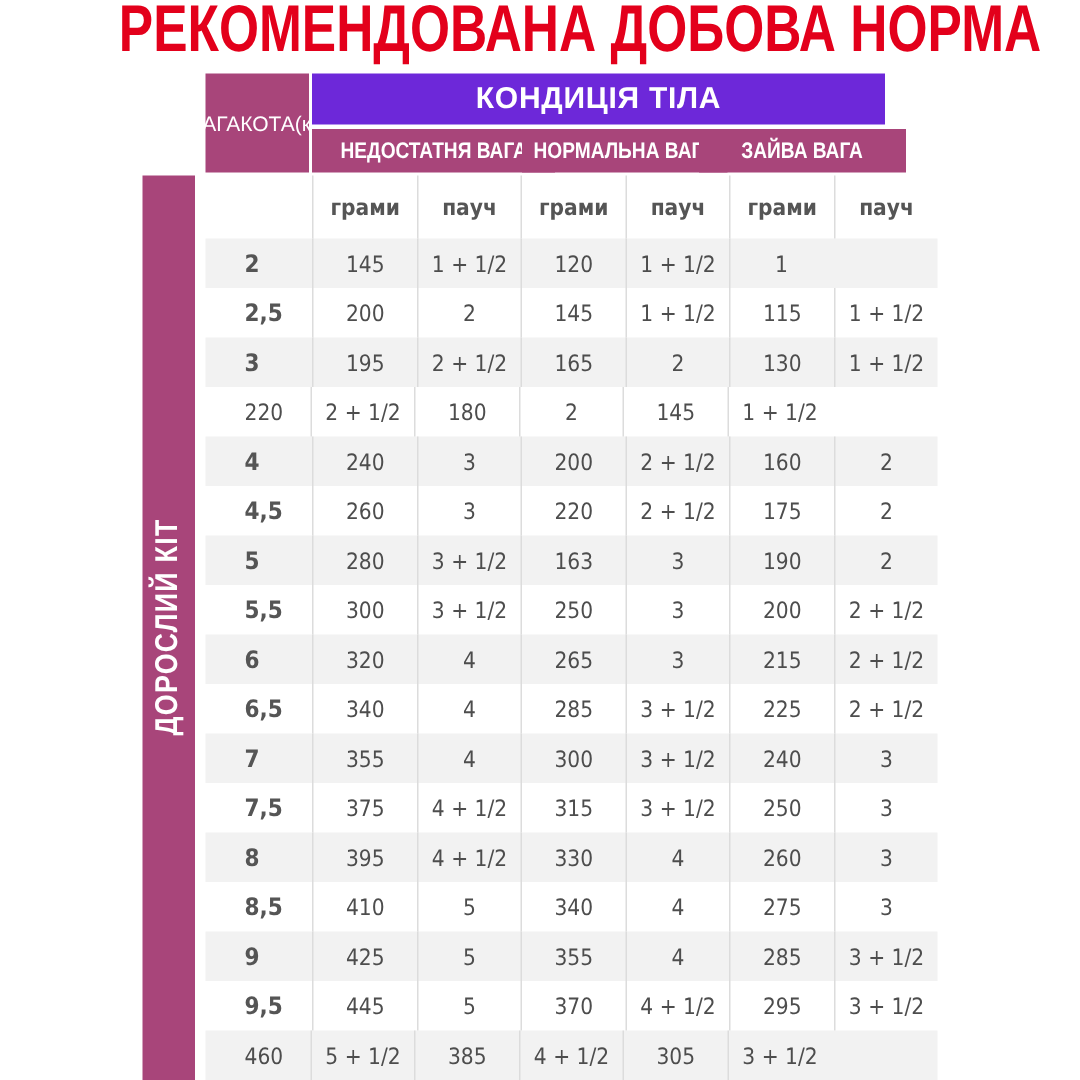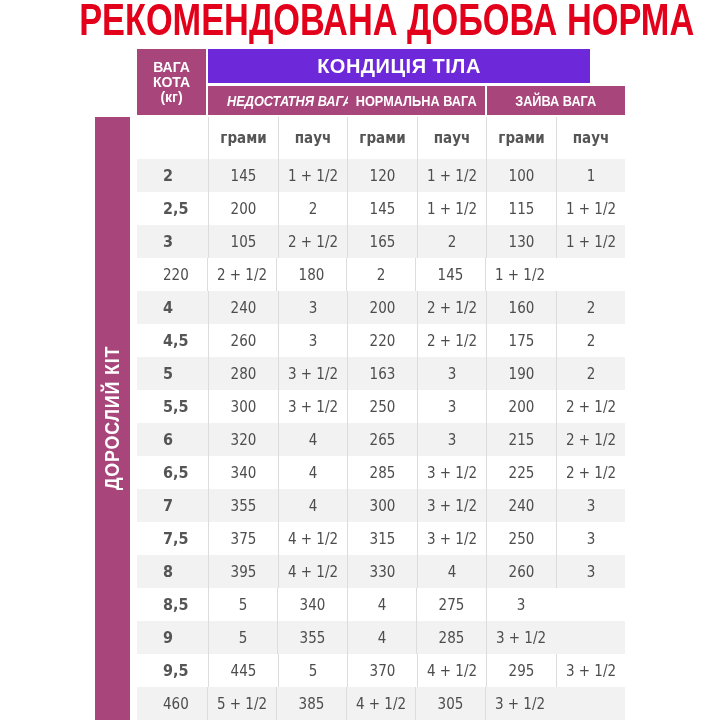--- a/index.html
+++ b/index.html
@@ -7,22 +7,22 @@
            font-family:"DejaVu Sans Condensed","DejaVu Sans","Liberation Sans",sans-serif; }
     .title { position:absolute; left:0; top:0; width:720px; text-align:center;
              color:#e3001b; font-family:"Liberation Sans",sans-serif; font-weight:bold;
              font-size:44px; line-height:40px; letter-spacing:0px; transform:scaleX(0.78);
              transform-origin:center top; white-space:nowrap; }
     .side-bar { position:absolute; left:95px; top:117px; width:35px; height:603px; background:#a8457a; }
     .side-label { position:absolute; left:112px; top:418px; color:#fff; font-family:"Liberation Sans",sans-serif;
                   font-weight:bold; font-size:21px; white-space:nowrap;
                   transform:translate(-50%,-50%) rotate(-90deg) scaleX(0.85); letter-spacing:1px; }
     .hdr-weight { position:absolute; left:137px; top:49px; width:69px; height:66px; background:#a8457a;
-                  color:#fff; font-family:"Liberation Sans",sans-serif; font-weight:bold; font-size:14px;
-                  line-height:15px; display:flex; flex-direction:column; align-items:center; justify-content:center; }
+                  color:#fff; font-family:"Liberation Sans",sans-serif; font-weight:normal; font-size:14px;
+                  line-height:15px; display:flex; flex-direction:row; align-items:center; justify-content:center; }
     .hdr-cond { position:absolute; left:208px; top:49px; width:382px; height:34px; background:#6d28d9;
                 color:#fff; font-family:"Liberation Sans",sans-serif; font-weight:bold; font-size:20px;
                 display:flex; align-items:center; justify-content:center; letter-spacing:0.5px; }
     .hdr-sub { position:absolute; top:86px; height:29px; background:#a8457a; color:#fff;
                font-family:"Liberation Sans",sans-serif; font-weight:bold; font-size:15px;
                display:flex; align-items:center; justify-content:center; white-space:nowrap; }
     .hdr-sub span { display:inline-block; transform:scaleX(0.85); }
     .grid { position:absolute; left:137px; top:117px; width:488px; }
     .row { display:flex; height:33px; }
     .row.alt { background:#f2f2f2; }
@@ -44,62 +44,61 @@
 <div class="side-label">ДОРОСЛИЙ КІТ</div>
 
 <div class="hdr-weight">
   <div>ВАГА</div>
   <div>КОТА</div>
   <div>(кг)</div>
 </div>
 
 <div class="hdr-cond">КОНДИЦІЯ ТІЛА</div>
 
-<div class="hdr-sub" style="left:208px;width:162px;font-style:italic;">
+<div class="hdr-sub" style="left:208px;width:162px;">
     <span>НЕДОСТАТНЯ ВАГА</span>
   </div>
 <div class="hdr-sub" style="left:348px;width:137px;">
     <span>НОРМАЛЬНА ВАГА</span>
   </div>
-<div class="hdr-sub" style="left:487px;width:138px;">
+<div class="hdr-sub" style="left:466px;width:138px;">
     <span>ЗАЙВА ВАГА</span>
   </div>
 
 <div class="grid">
   <div class="row head">
     <div class="cell c0"></div>
     <div class="cell c1">грами</div>
     <div class="cell c2">пауч</div>
     <div class="cell c3">грами</div>
     <div class="cell c4">пауч</div>
     <div class="cell c5">грами</div>
     <div class="cell c6">пауч</div>
   </div>
   <div id="rows">
       <div class="row alt">
         <div class="cell c0 wt">2</div>
         <div class="cell c1">145</div>
         <div class="cell c2">1 + 1/2</div>
         <div class="cell c3">120</div>
         <div class="cell c4">1 + 1/2</div>
-        <div class="cell c5">100</div>
         <div class="cell c6">1</div>
       </div>
       <div class="row">
         <div class="cell c0 wt">2,5</div>
         <div class="cell c1">200</div>
         <div class="cell c2">2</div>
         <div class="cell c3">145</div>
         <div class="cell c4">1 + 1/2</div>
         <div class="cell c5">115</div>
         <div class="cell c6">1 + 1/2</div>
       </div>
       <div class="row alt">
         <div class="cell c0 wt">3</div>
-        <div class="cell c1">105</div>
+        <div class="cell c1">195</div>
         <div class="cell c2">2 + 1/2</div>
         <div class="cell c3">165</div>
         <div class="cell c4">2</div>
         <div class="cell c5">130</div>
         <div class="cell c6">1 + 1/2</div>
       </div>
       <div class="row">
         <div class="cell c1">220</div>
         <div class="cell c2">2 + 1/2</div>
         <div class="cell c3">180</div>
@@ -183,28 +182,30 @@
         <div class="cell c0 wt">8</div>
         <div class="cell c1">395</div>
         <div class="cell c2">4 + 1/2</div>
         <div class="cell c3">330</div>
         <div class="cell c4">4</div>
         <div class="cell c5">260</div>
         <div class="cell c6">3</div>
       </div>
       <div class="row">
         <div class="cell c0 wt">8,5</div>
+        <div class="cell c1">410</div>
         <div class="cell c2">5</div>
         <div class="cell c3">340</div>
         <div class="cell c4">4</div>
         <div class="cell c5">275</div>
         <div class="cell c6">3</div>
       </div>
       <div class="row alt">
         <div class="cell c0 wt">9</div>
+        <div class="cell c1">425</div>
         <div class="cell c2">5</div>
         <div class="cell c3">355</div>
         <div class="cell c4">4</div>
         <div class="cell c5">285</div>
         <div class="cell c6">3 + 1/2</div>
       </div>
       <div class="row">
         <div class="cell c0 wt">9,5</div>
         <div class="cell c1">445</div>
         <div class="cell c2">5</div>

